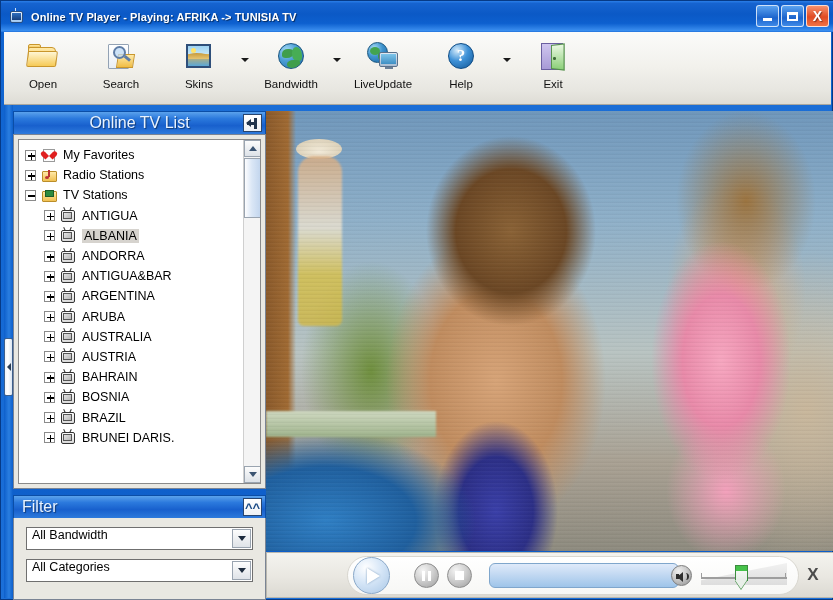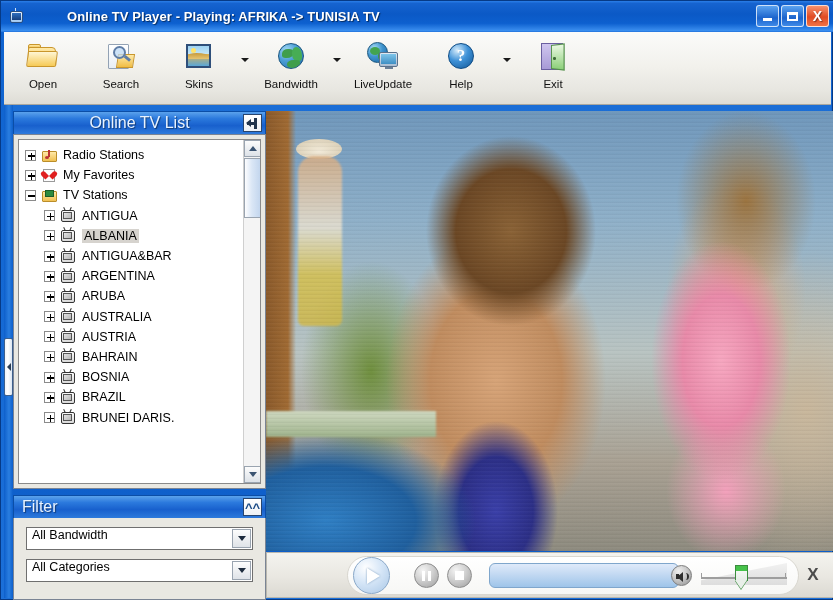--- a/index.html
+++ b/index.html
@@ -32,23 +32,23 @@
     border:1px solid #2b4f80; border-radius:2px;
   }
   #title-icon .tv-screen{
     position:absolute; left:4px; top:5px; width:9px;height:7px;
     background:linear-gradient(180deg,#2f6fc0,#17407e);
   }
   #title-icon .tv-ant{
     position:absolute;left:7px;top:0px;width:1px;height:4px;background:#cfe2f7;
   }
   #title-text {
-    color:#ffffff; font-size:13px; font-weight:bold;
+    color:#ffffff; font-size:11px; font-weight:bold;
     text-shadow:1px 1px 1px rgba(0,0,0,.55);
-    white-space:nowrap; letter-spacing:.1px;margin-left:36px;
+    white-space:nowrap; letter-spacing:.1px;
   }
   #win-buttons { position:absolute; right:5px; top:4px; display:flex; gap:2px; }
   .wbtn {
     width:23px; height:22px; border-radius:3px;
     border:1px solid rgba(255,255,255,.75);
     display:flex; align-items:center; justify-content:center;
     font-size:11px; color:#fff; font-weight:bold;
   }
   .wbtn.min { background:linear-gradient(180deg,#5ba3f0,#1b63cc 60%,#3f8ae8); }
   .wbtn.max { background:linear-gradient(180deg,#5ba3f0,#1b63cc 60%,#3f8ae8); }
@@ -532,36 +532,36 @@
               <div class="p-bar"></div>
           </div>
         </div>
       </div>
 
       <div id="tree-panel">
         <div id="tree-box">
           <div id="tree-scroll">
               <div class="tree-row">
                 <span class="plus-box plus"></span>
+                <span class="t-icon ic-fav">
+                  <div class="fv-page"></div>
+                  <div class="fv-heart"></div>
+                </span>
+                <span class="tree-label">My Favorites</span>
+              </div>
+              <div class="tree-row">
+                <span class="plus-box plus"></span>
                 <span class="t-icon ic-radio">
                   <div class="rf-body"></div>
                   <div class="rf-stem"></div>
                   <div class="rf-dot"></div>
                 </span>
                 <span class="tree-label">Radio Stations</span>
               </div>
               <div class="tree-row">
-                <span class="plus-box plus"></span>
-                <span class="t-icon ic-fav">
-                  <div class="fv-page"></div>
-                  <div class="fv-heart"></div>
-                </span>
-                <span class="tree-label">My Favorites</span>
-              </div>
-              <div class="tree-row">
                 <span class="plus-box"></span>
                 <span class="t-icon ic-tvf">
                   <div class="tf-body"></div>
                   <div class="tf-scr"></div>
                 </span>
                 <span class="tree-label">TV Stations</span>
               </div>
               <div class="tree-row">
                 <span class="indent"></span>
                 <span class="plus-box plus"></span>
@@ -576,20 +576,31 @@
               <div class="tree-row selected">
                 <span class="indent"></span>
                 <span class="plus-box plus"></span>
                 <span class="t-icon ic-tv">
                   <div class="tv-a1"></div>
                   <div class="tv-a2"></div>
                   <div class="tv-shell"></div>
                   <div class="tv-scr"></div>
                 </span>
                 <span class="tree-label">ALBANIA</span>
+              </div>
+              <div class="tree-row">
+                <span class="indent"></span>
+                <span class="plus-box plus"></span>
+                <span class="t-icon ic-tv">
+                  <div class="tv-a1"></div>
+                  <div class="tv-a2"></div>
+                  <div class="tv-shell"></div>
+                  <div class="tv-scr"></div>
+                </span>
+                <span class="tree-label">ANDORRA</span>
               </div>
               <div class="tree-row">
                 <span class="indent"></span>
                 <span class="plus-box plus"></span>
                 <span class="t-icon ic-tv">
                   <div class="tv-a1"></div>
                   <div class="tv-a2"></div>
                   <div class="tv-shell"></div>
                   <div class="tv-scr"></div>
                 </span>

